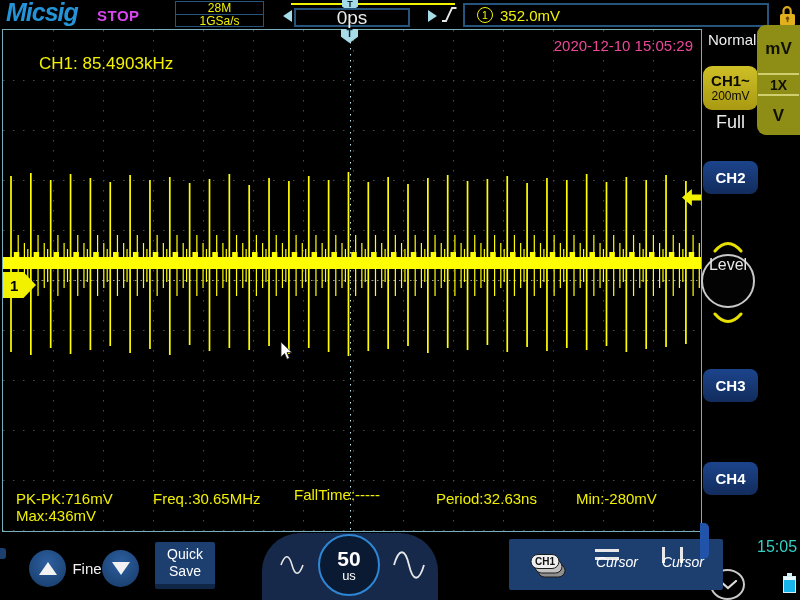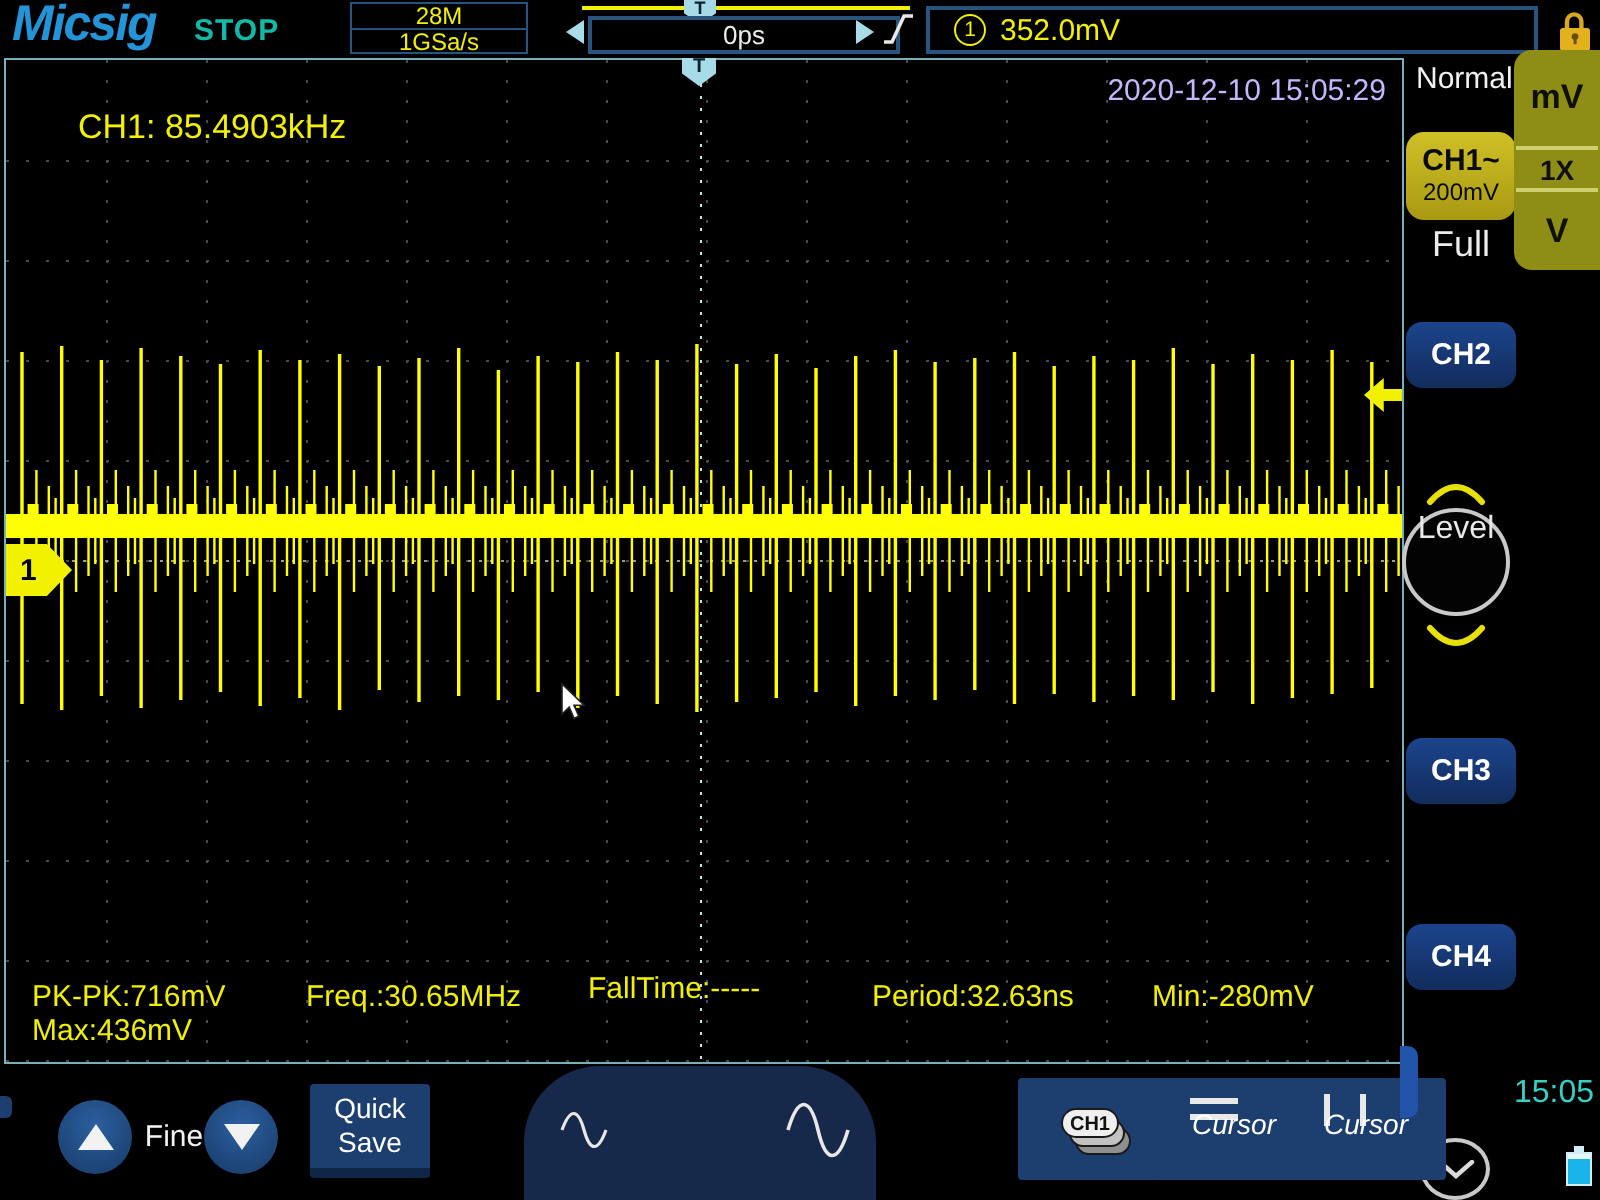--- a/index.html
+++ b/index.html
@@ -2,46 +2,46 @@
 <html><head>
 <meta charset="utf-8">
 <style>
   html,body{margin:0;padding:0;}
   body{width:800px;height:600px;position:relative;background:#000;overflow:hidden;
        font-family:"Liberation Sans",sans-serif;-webkit-font-smoothing:antialiased;}
   .abs{position:absolute;}
 
   
   .logo{left:6px;top:-2px;font-style:italic;font-weight:bold;font-size:25px;color:#2494d8;letter-spacing:-1px;}
-  .stop{left:97px;top:7px;font-weight:bold;font-size:15px;color:#14b8a6;letter-spacing:.5px;}
+  .stop{left:97px;top:7px;font-weight:bold;font-size:15px;color:#d946ef;letter-spacing:.5px;}
   .membox{left:175px;top:1px;width:89px;height:26px;border:1px solid #27547c;box-sizing:border-box;display:flex;flex-direction:column;}
   .membox .cell{flex:1;display:flex;align-items:center;justify-content:center;font-size:12px;color:#f2f200;line-height:1;}
   .membox .cell.b{border-top:1px solid #27547c;}
   .tri{width:0;height:0;border-style:solid;}
   .tri-left{left:283px;top:10px;border-width:6px 9px 6px 0;border-color:transparent #a8dbe8 transparent transparent;}
   .tri-right{left:428px;top:10px;border-width:6px 0 6px 9px;border-color:transparent transparent transparent #a8dbe8;}
   .hline{left:291px;top:3px;width:164px;height:2px;background:#f2f200;}
   .tmark{background:#a8dbe8;clip-path:polygon(0 0,100% 0,100% 55%,50% 100%,0 55%);color:#06222e;
          font-size:9px;font-weight:bold;display:flex;align-items:flex-start;justify-content:center;line-height:1;}
   .tmark-top{left:342px;top:0;width:16px;height:12px;}
   .tmark-plot{left:341px;top:29px;width:17px;height:14px;font-size:10px;z-index:6;}
-  .hpos-box{left:294px;top:8px;width:156px;height:19px;border:2px solid #27547c;box-sizing:border-box;
-            display:flex;align-items:center;justify-content:center;font-size:13px;color:#ececec;background:#000;}
+  .hpos-box{left:294px;top:8px;width:116px;height:19px;border:2px solid #27547c;box-sizing:border-box;
+            display:flex;align-items:center;justify-content:center;font-size:19px;color:#ececec;background:#000;}
   .slope{left:441px;top:5px;}
   .trig-box{left:463px;top:3px;width:306px;height:24px;border:2px solid #27547c;box-sizing:border-box;
             display:flex;align-items:center;padding-left:12px;color:#f2f200;font-size:15px;background:#000;}
   .circ1{width:14px;height:14px;border:1px solid #f2f200;border-radius:50%;display:inline-flex;align-items:center;
          justify-content:center;font-size:10.5px;margin-right:7px;flex:0 0 auto;line-height:1;}
   .lock{left:779px;top:4px;}
 
   
   .plot{left:2px;top:29px;width:700px;height:503px;border:1px solid #79aebb;box-sizing:border-box;background:#000;}
   .plot svg.wave{position:absolute;left:0;top:0;}
   .ch1-readout{left:36px;top:24px;color:#f2f200;font-size:17px;}
-  .timestamp{right:8px;top:7px;color:#c4b5fd;font-size:15px;}
+  .timestamp{right:8px;top:7px;color:#ec4899;font-size:15px;}
   .meas{color:#f0f000;font-size:15px;white-space:pre;}
   .m1{left:13px;top:460px;} .m2{left:150px;top:460px;} .m3{left:291px;top:456px;}
   .m4{left:433px;top:460px;} .m5{left:573px;top:460px;} .m6{left:13px;top:477px;}
   .ch-marker{left:0;top:242px;width:33px;height:26px;background:#f2f200;z-index:5;
              clip-path:polygon(0 0,62% 0,100% 50%,62% 100%,0 100%);
              color:#000;font-weight:bold;font-size:15px;display:flex;align-items:center;padding-left:7px;box-sizing:border-box;}
   .trig-arrow{left:679px;top:159px;width:19px;height:17px;background:#f2f200;z-index:5;
               clip-path:polygon(0 50%,52% 0,52% 32%,100% 32%,100% 68%,52% 68%,52% 100%);}
   .mouse-cursor{left:277px;top:311px;z-index:7;}
 
@@ -224,20 +224,24 @@
 
 <div class="abs qsave">
   <span>Quick</span>
   <span>Save</span>
 </div>
 
 <div class="abs tb-pill">
   <svg class="sine1" width="24" height="22">
     <path d="M1,11 C5,0 9,0 12,11 C15,22 19,22 23,11" stroke="#e8e8e8" stroke-width="1.6" fill="none"></path>
   </svg>
+  <div class="tb-circle">
+    <div class="tb-val">50</div>
+    <div class="tb-unit">us</div>
+  </div>
   <svg class="sine2" width="32" height="30">
     <path d="M1,15 C6,-2 12,-2 16,15 C20,32 26,32 31,15" stroke="#e8e8e8" stroke-width="1.8" fill="none"></path>
   </svg>
 </div>
 
 <div class="abs bbtn bb-ch1">
   <svg width="44" height="34">
     <rect x="11" y="16" width="27" height="13" rx="6.5" fill="#8f8f8f" stroke="#1a1a1a"></rect>
     <rect x="8" y="12" width="27" height="13" rx="6.5" fill="#c2c2c2" stroke="#1a1a1a"></rect>
     <rect x="4" y="6.5" width="28" height="14" rx="7" fill="#efefef" stroke="#1a1a1a"></rect>

